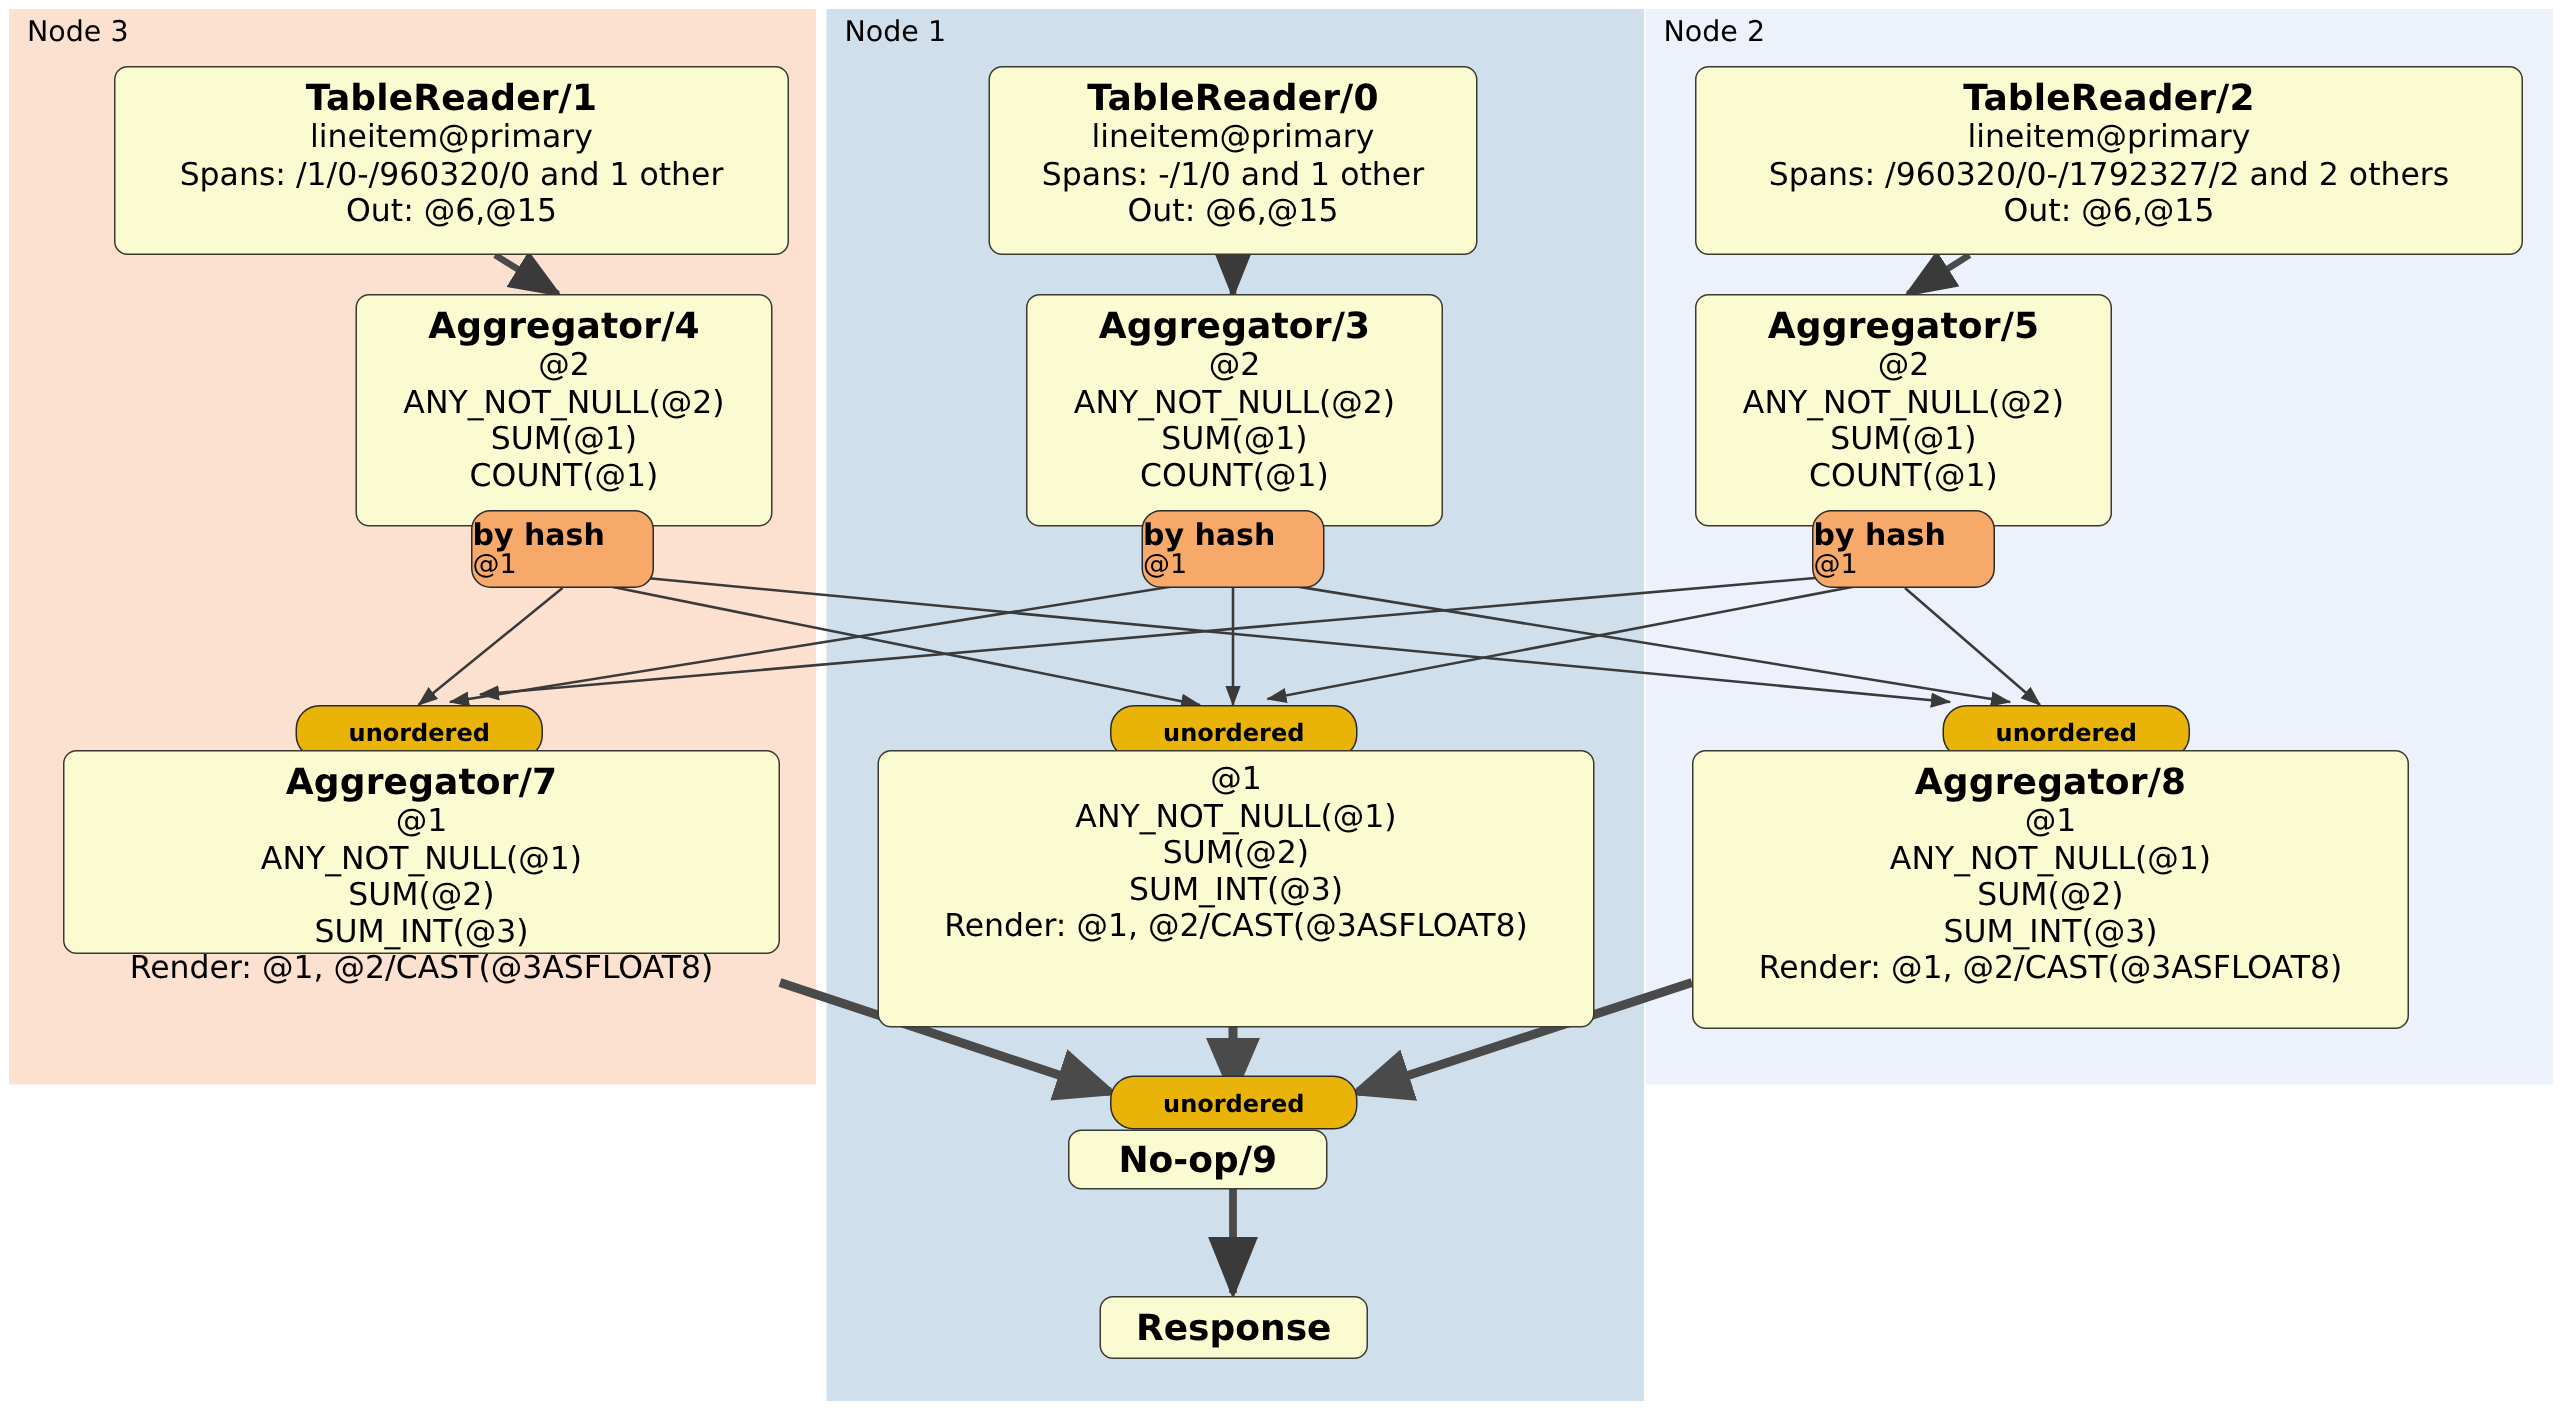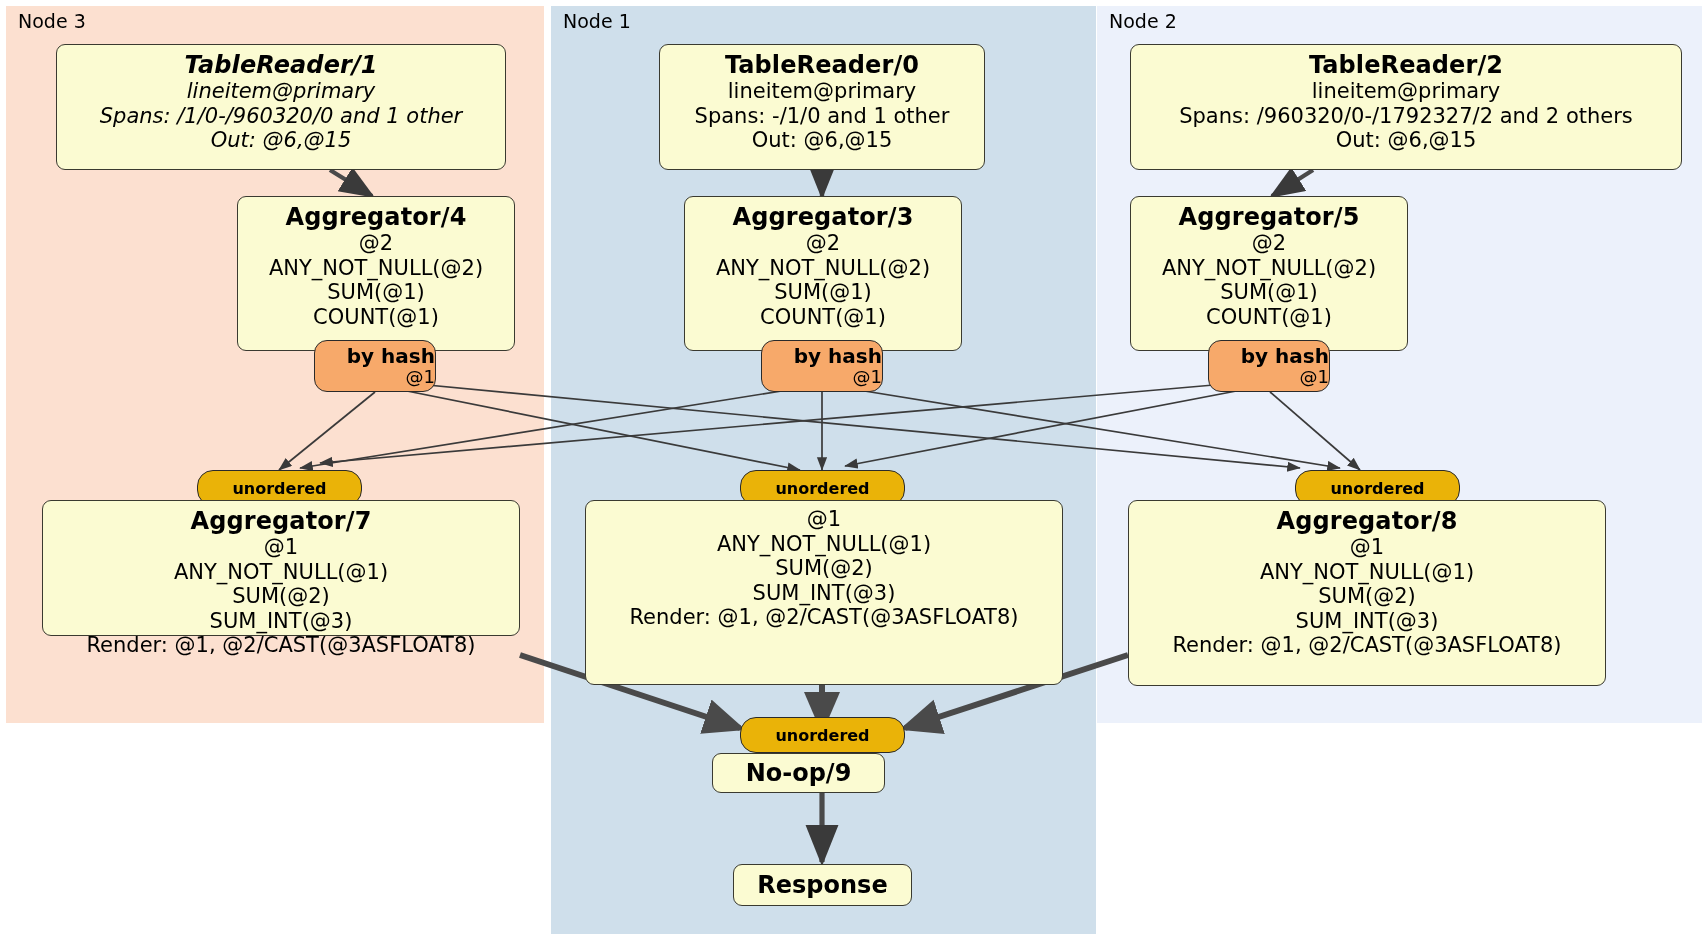--- a/index.html
+++ b/index.html
@@ -41,21 +41,21 @@
     border:1.6px solid #3a3a30;
     border-radius:9px;
     display:flex;align-items:center;justify-content:center;
     font-weight:bold;font-size:24px;color:#000;
   }
 
   
   .badge{
     position:absolute;box-sizing:border-box;
     border:1.6px solid #2a2a2a;
-    text-align:right;color:#000;
+    text-align:left;color:#000;
   }
   .badge-hash{
     background:#f7a96a;
     border-radius:13px;
     padding-top:4px;
     line-height:1.12;
   }
   .badge-hash .bh-t{font-weight:bold;font-size:20px;}
   .badge-hash .bh-s{font-size:18px;}
   .badge-unordered{
@@ -109,21 +109,21 @@
     <path d="M1252,388 L845,466" stroke="#3a3a3a" stroke-width="1.7" fill="none" marker-end="url(#ahthin)"></path>
     <path d="M1270,392 L1360,470" stroke="#3a3a3a" stroke-width="1.7" fill="none" marker-end="url(#ahthin)"></path>
 
     <path d="M520,655 L740,728" stroke="#4a4a4a" stroke-width="6" fill="none" marker-end="url(#ahbig)"></path>
     <path d="M822,683 L822,728" stroke="#4a4a4a" stroke-width="6" fill="none" marker-end="url(#ahbig)"></path>
     <path d="M1128,655 L905,728" stroke="#4a4a4a" stroke-width="6" fill="none" marker-end="url(#ahbig)"></path>
 
     <path d="M822,790 L822,862" stroke="#4a4a4a" stroke-width="5.2" fill="none" marker-end="url(#ah)"></path>
   </svg>
 
-  <div class="box" style="left:56px;top:44px;width:450px;height:126px;font-style:italic;">
+  <div class="box" style="left:76px;top:44px;width:450px;height:126px;">
     <div class="title">TableReader/1</div>
     <div class="ln">lineitem@primary</div>
     <div class="ln">Spans: /1/0-/960320/0 and 1 other</div>
     <div class="ln">Out: @6,@15</div>
   </div>
 
   <div class="box" style="left:659px;top:44px;width:326px;height:126px;">
     <div class="title">TableReader/0</div>
     <div class="ln">lineitem@primary</div>
     <div class="ln">Spans: -/1/0 and 1 other</div>

